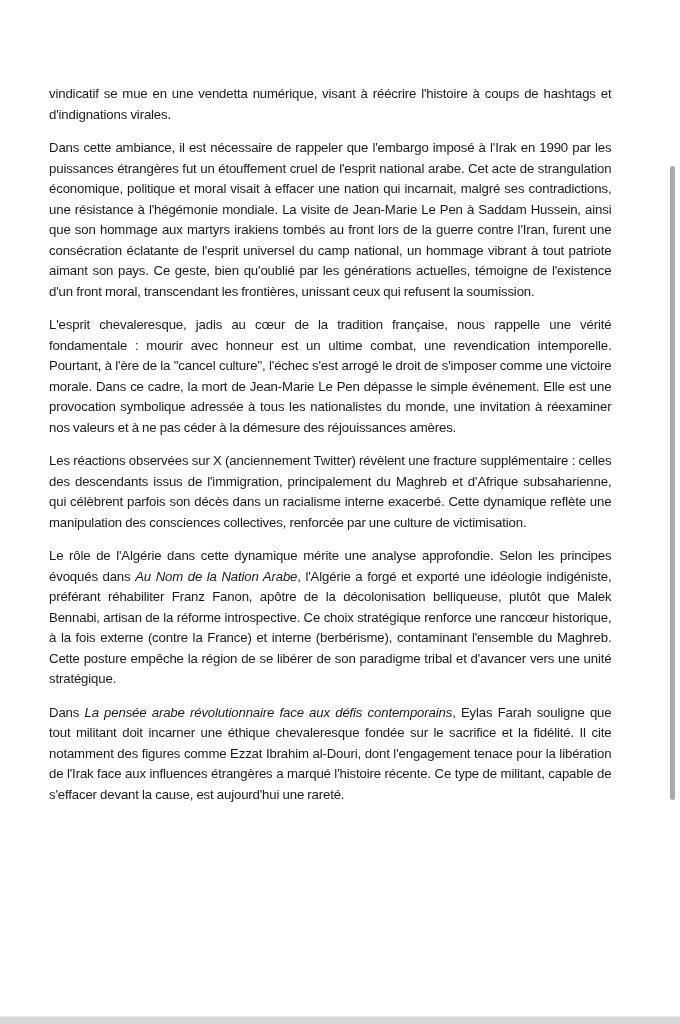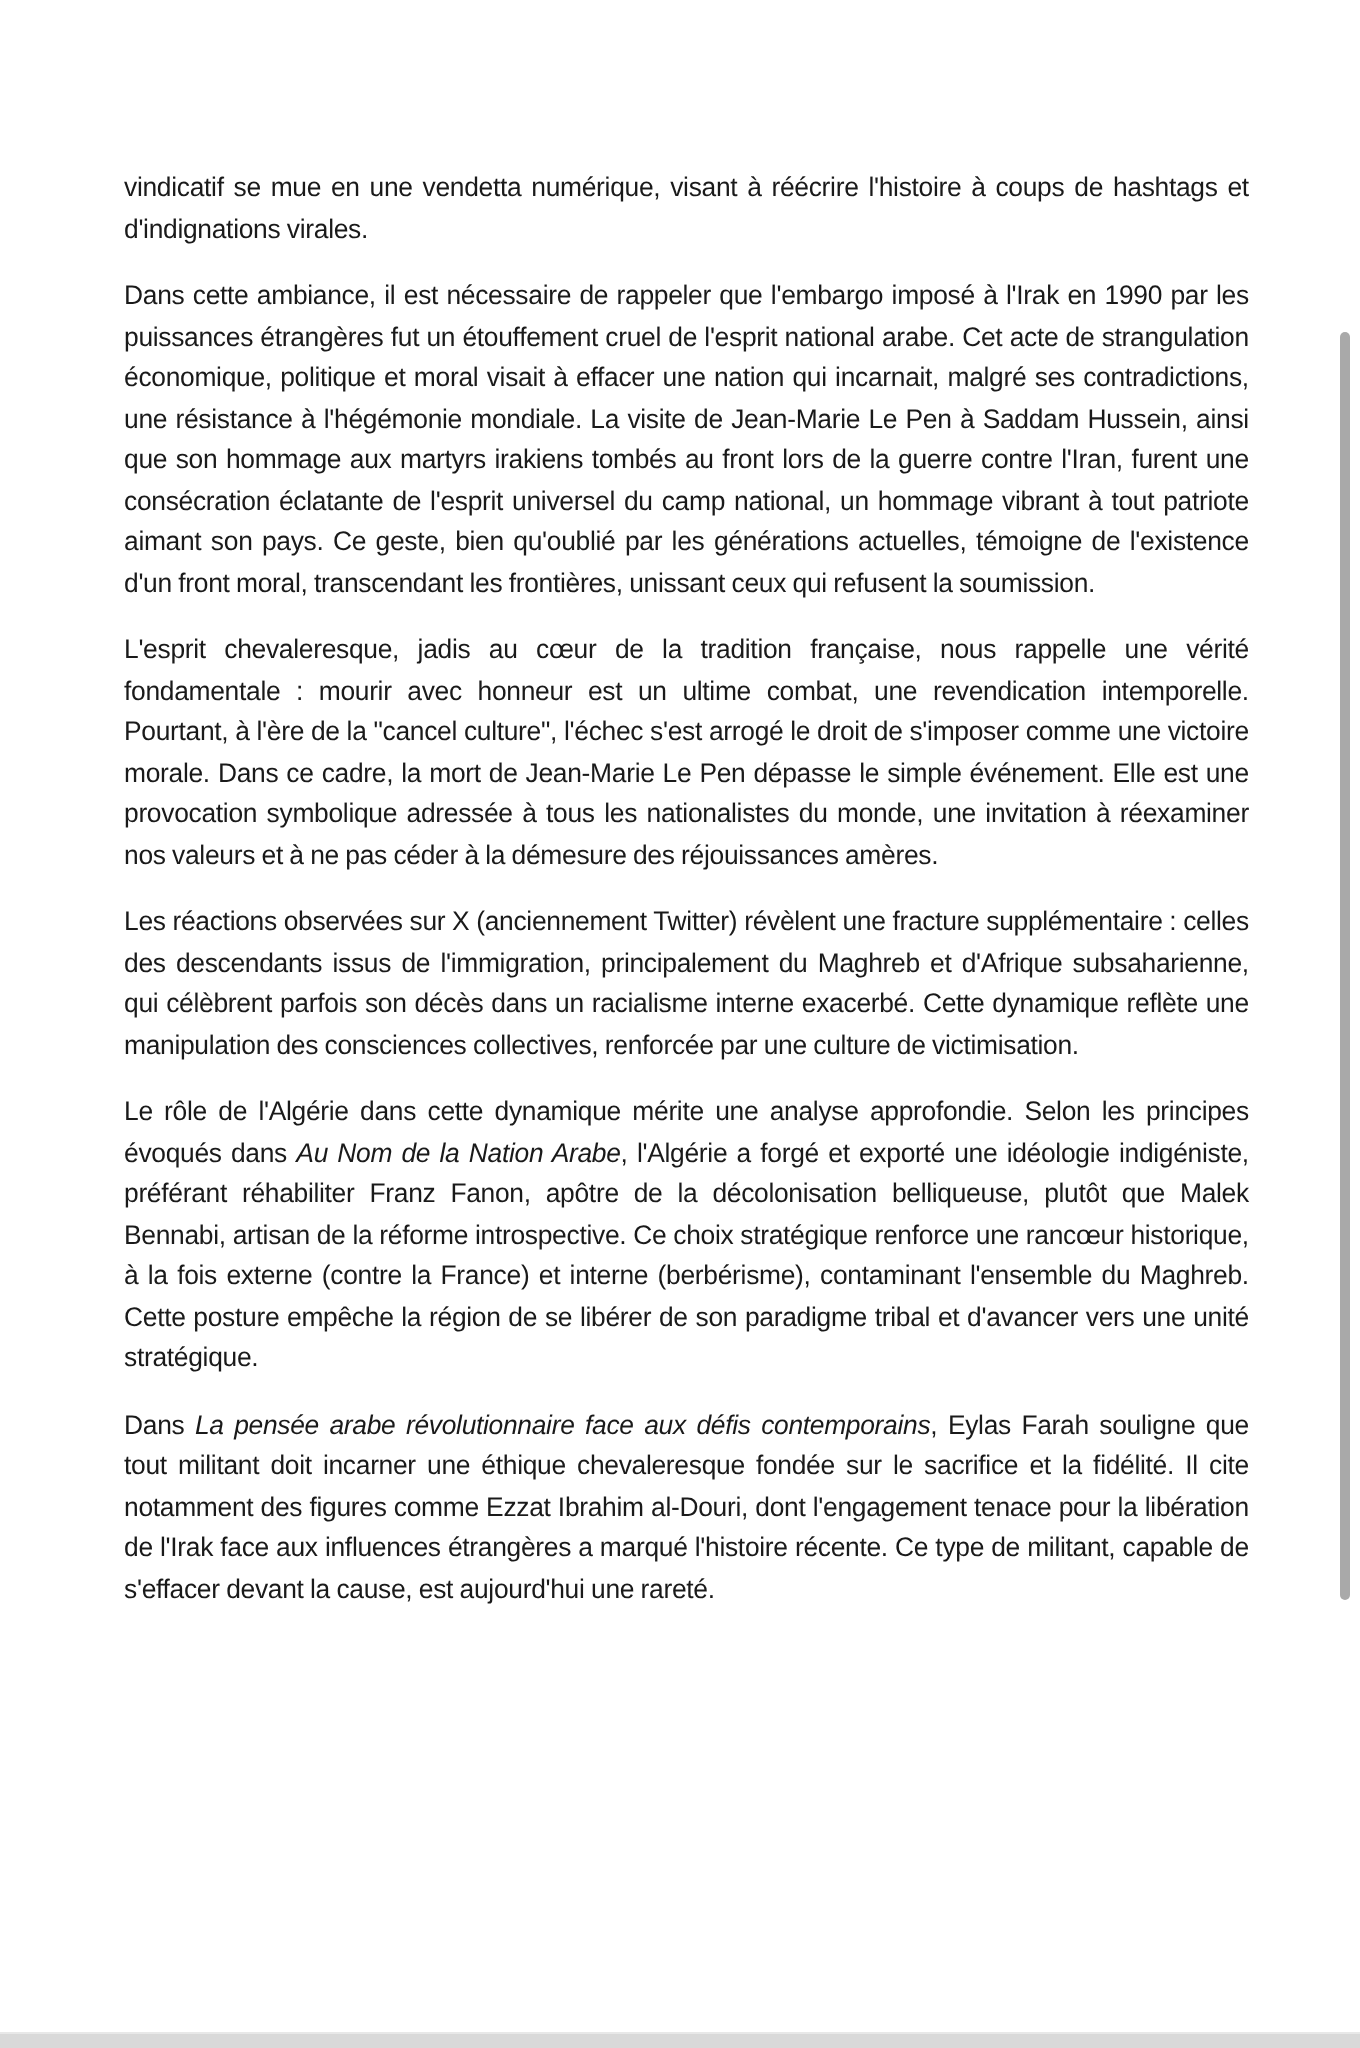--- a/index.html
+++ b/index.html
@@ -10,21 +10,21 @@
     body {
       width: 680px;
       height: 1024px;
       position: relative;
       overflow: hidden;
       font-family: "Liberation Sans", sans-serif;
       color: #1a1a1a;
     }
     .page {
       position: absolute;
-      left: 62px;
+      left: 49px;
       top: 84px;
       width: 571px;
     }
     .para {
       margin: 0 0 13px 0;
       font-size: 13.4px;
       line-height: 20.5px;
       text-align: justify;
       letter-spacing: -0.15px;
       word-spacing: -0.3px;

